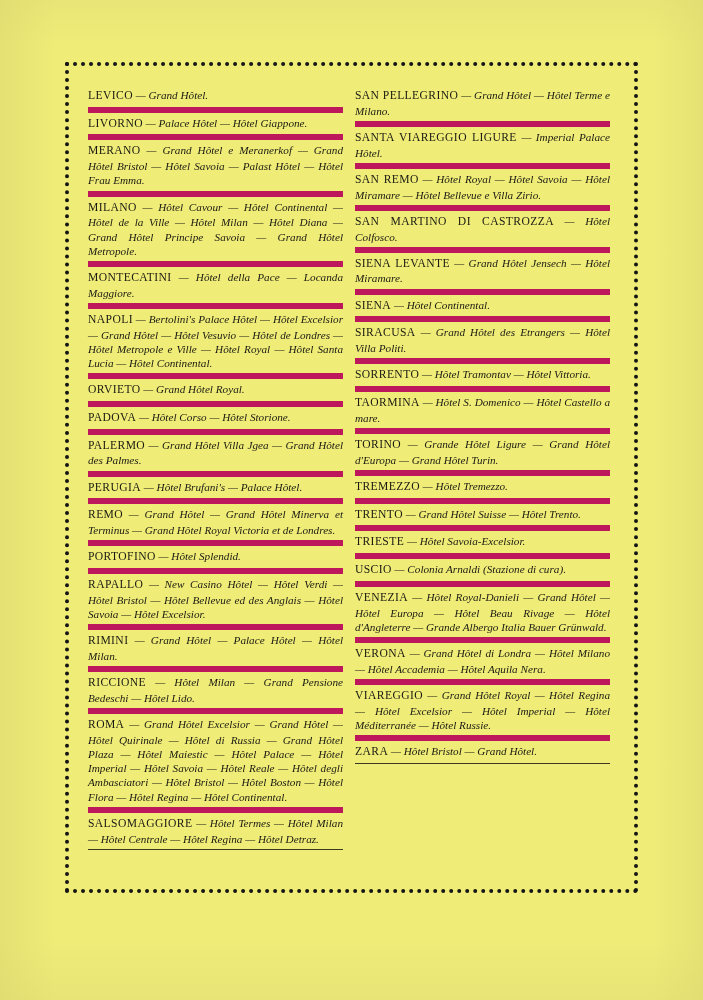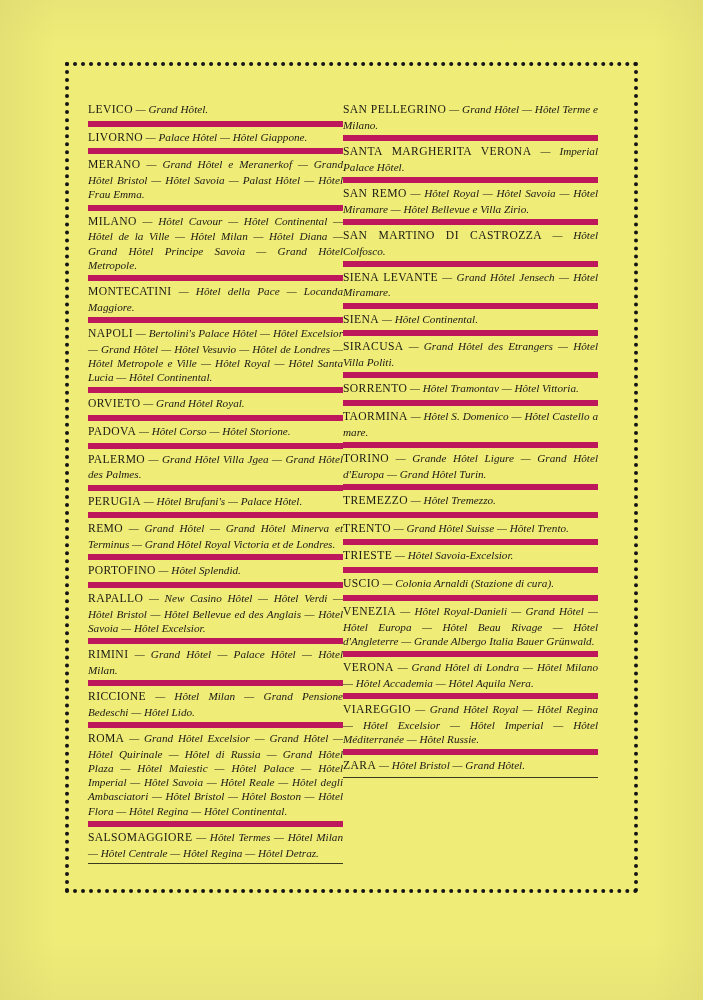--- a/index.html
+++ b/index.html
@@ -36,27 +36,27 @@
     left: 65px;
     top: 62px;
     width: 573px;
     height: 831px;
     border: 4px dotted #151515;
     box-sizing: border-box;
   }
   .inner {
     position: absolute;
     left: 72px;
-    top: 80px;
+    top: 66px;
     width: 559px;
     height: 815px;
     box-sizing: border-box;
     padding: 22px 16px 10px 16px;
     display: flex;
-    gap: 0;
+    gap: 12px;
   }
   .col {
     width: 255px;
     flex: 0 0 255px;
   }
   .entry {
     border-top: 6px solid #be185d;
     padding: 3px 0 3px 0;
     font-size: 11.2px;
     line-height: 1.27;
@@ -101,21 +101,21 @@
         <div class="entry"><span class="city">REMO</span><span class="rest"> — Grand Hôtel — Grand Hôtel Minerva et Terminus — Grand Hôtel Royal Victoria et de Londres.</span></div>
         <div class="entry"><span class="city">PORTOFINO</span><span class="rest"> — Hôtel Splendid.</span></div>
         <div class="entry"><span class="city">RAPALLO</span><span class="rest"> — New Casino Hôtel — Hôtel Verdi — Hôtel Bristol — Hôtel Bellevue ed des Anglais — Hôtel Savoia — Hôtel Excelsior.</span></div>
         <div class="entry"><span class="city">RIMINI</span><span class="rest"> — Grand Hôtel — Palace Hôtel — Hôtel Milan.</span></div>
         <div class="entry"><span class="city">RICCIONE</span><span class="rest"> — Hôtel Milan — Grand Pensione Bedeschi — Hôtel Lido.</span></div>
         <div class="entry"><span class="city">ROMA</span><span class="rest"> — Grand Hôtel Excelsior — Grand Hôtel — Hôtel Quirinale — Hôtel di Russia — Grand Hôtel Plaza — Hôtel Maiestic — Hôtel Palace — Hôtel Imperial — Hôtel Savoia — Hôtel Reale — Hôtel degli Ambasciatori — Hôtel Bristol — Hôtel Boston — Hôtel Flora — Hôtel Regina — Hôtel Continental.</span></div>
         <div class="entry last"><span class="city">SALSOMAGGIORE</span><span class="rest"> — Hôtel Termes — Hôtel Milan — Hôtel Centrale — Hôtel Regina — Hôtel Detraz.</span></div>
       </div>
     <div class="col" id="col-1">
         <div class="entry"><span class="city">SAN PELLEGRINO</span><span class="rest"> — Grand Hôtel — Hôtel Terme e Milano.</span></div>
-        <div class="entry"><span class="city">SANTA MARGHERITA VERONA</span><span class="rest"> — Imperial Palace Hôtel.</span></div>
+        <div class="entry"><span class="city">SANTA VIAREGGIO LIGURE</span><span class="rest"> — Imperial Palace Hôtel.</span></div>
         <div class="entry"><span class="city">SAN REMO</span><span class="rest"> — Hôtel Royal — Hôtel Savoia — Hôtel Miramare — Hôtel Bellevue e Villa Zirio.</span></div>
         <div class="entry"><span class="city">SAN MARTINO DI CASTROZZA</span><span class="rest"> — Hôtel Colfosco.</span></div>
         <div class="entry"><span class="city">SIENA LEVANTE</span><span class="rest"> — Grand Hôtel Jensech — Hôtel Miramare.</span></div>
         <div class="entry"><span class="city">SIENA</span><span class="rest"> — Hôtel Continental.</span></div>
         <div class="entry"><span class="city">SIRACUSA</span><span class="rest"> — Grand Hôtel des Etrangers — Hôtel Villa Politi.</span></div>
         <div class="entry"><span class="city">SORRENTO</span><span class="rest"> — Hôtel Tramontav — Hôtel Vittoria.</span></div>
         <div class="entry"><span class="city">TAORMINA</span><span class="rest"> — Hôtel S. Domenico — Hôtel Castello a mare.</span></div>
         <div class="entry"><span class="city">TORINO</span><span class="rest"> — Grande Hôtel Ligure — Grand Hôtel d'Europa — Grand Hôtel Turin.</span></div>
         <div class="entry"><span class="city">TREMEZZO</span><span class="rest"> — Hôtel Tremezzo.</span></div>
         <div class="entry"><span class="city">TRENTO</span><span class="rest"> — Grand Hôtel Suisse — Hôtel Trento.</span></div>

